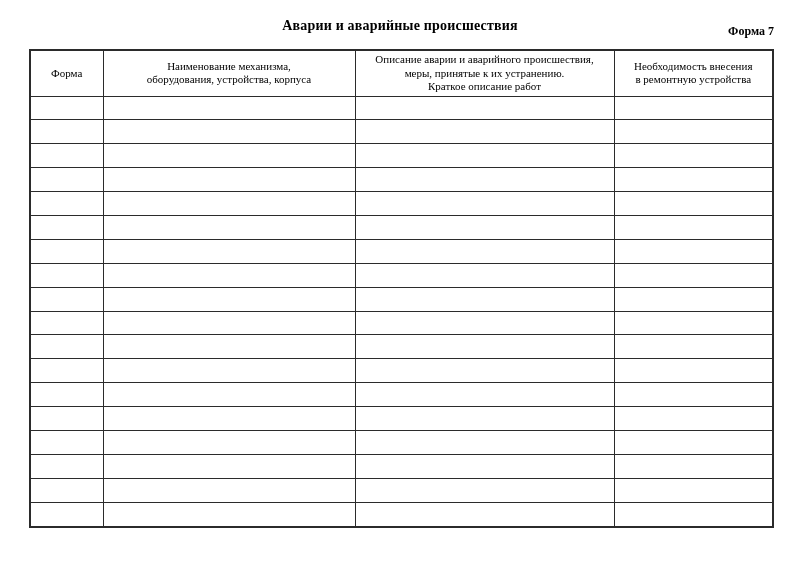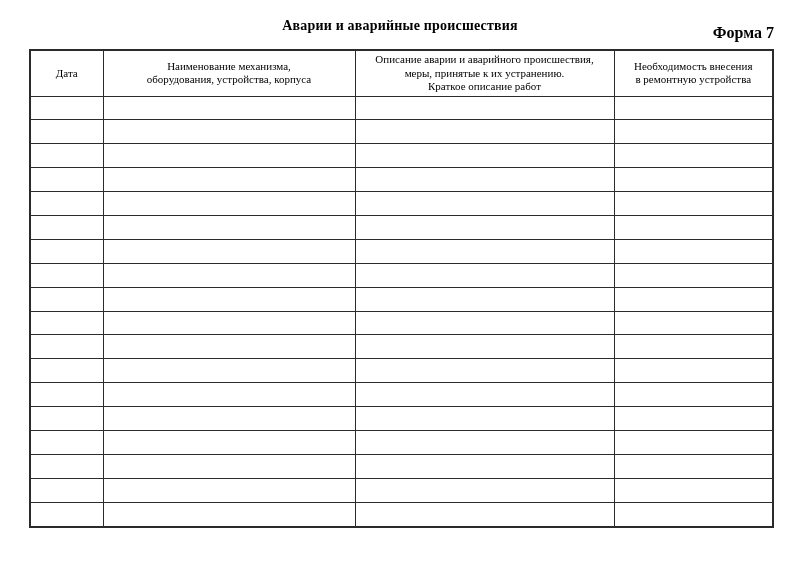--- a/index.html
+++ b/index.html
@@ -25,21 +25,21 @@
     text-align: center;
     font-size: 14px;
     font-weight: 700;
     letter-spacing: 0.2px;
     margin: 0;
   }
   .form-label {
     position: absolute;
     top: 24px;
     right: 26px;
-    font-size: 16px;
+    font-size: 12px;
     font-weight: 700;
   }
   .form-table {
     position: absolute;
     left: 29px;
     top: 49px;
     width: 743px;
     border-collapse: collapse;
     table-layout: fixed;
     border: 2px solid var(--border-color);
@@ -73,21 +73,21 @@
 
   <table class="form-table">
     <colgroup>
       <col style="width:73px">
       <col style="width:252px">
       <col style="width:259px">
       <col style="width:159px">
     </colgroup>
     <thead>
       <tr>
-        <th>Дата</th>
+        <th>Форма</th>
         <th>Наименование механизма,
 оборудования, устройства, корпуса</th>
         <th>Описание аварии и аварийного происшествия,
 меры, принятые к их устранению.
 Краткое описание работ</th>
         <th>Необходимость внесения
 в ремонтную устройства</th>
       </tr>
     </thead>
     <tbody id="table-body">

